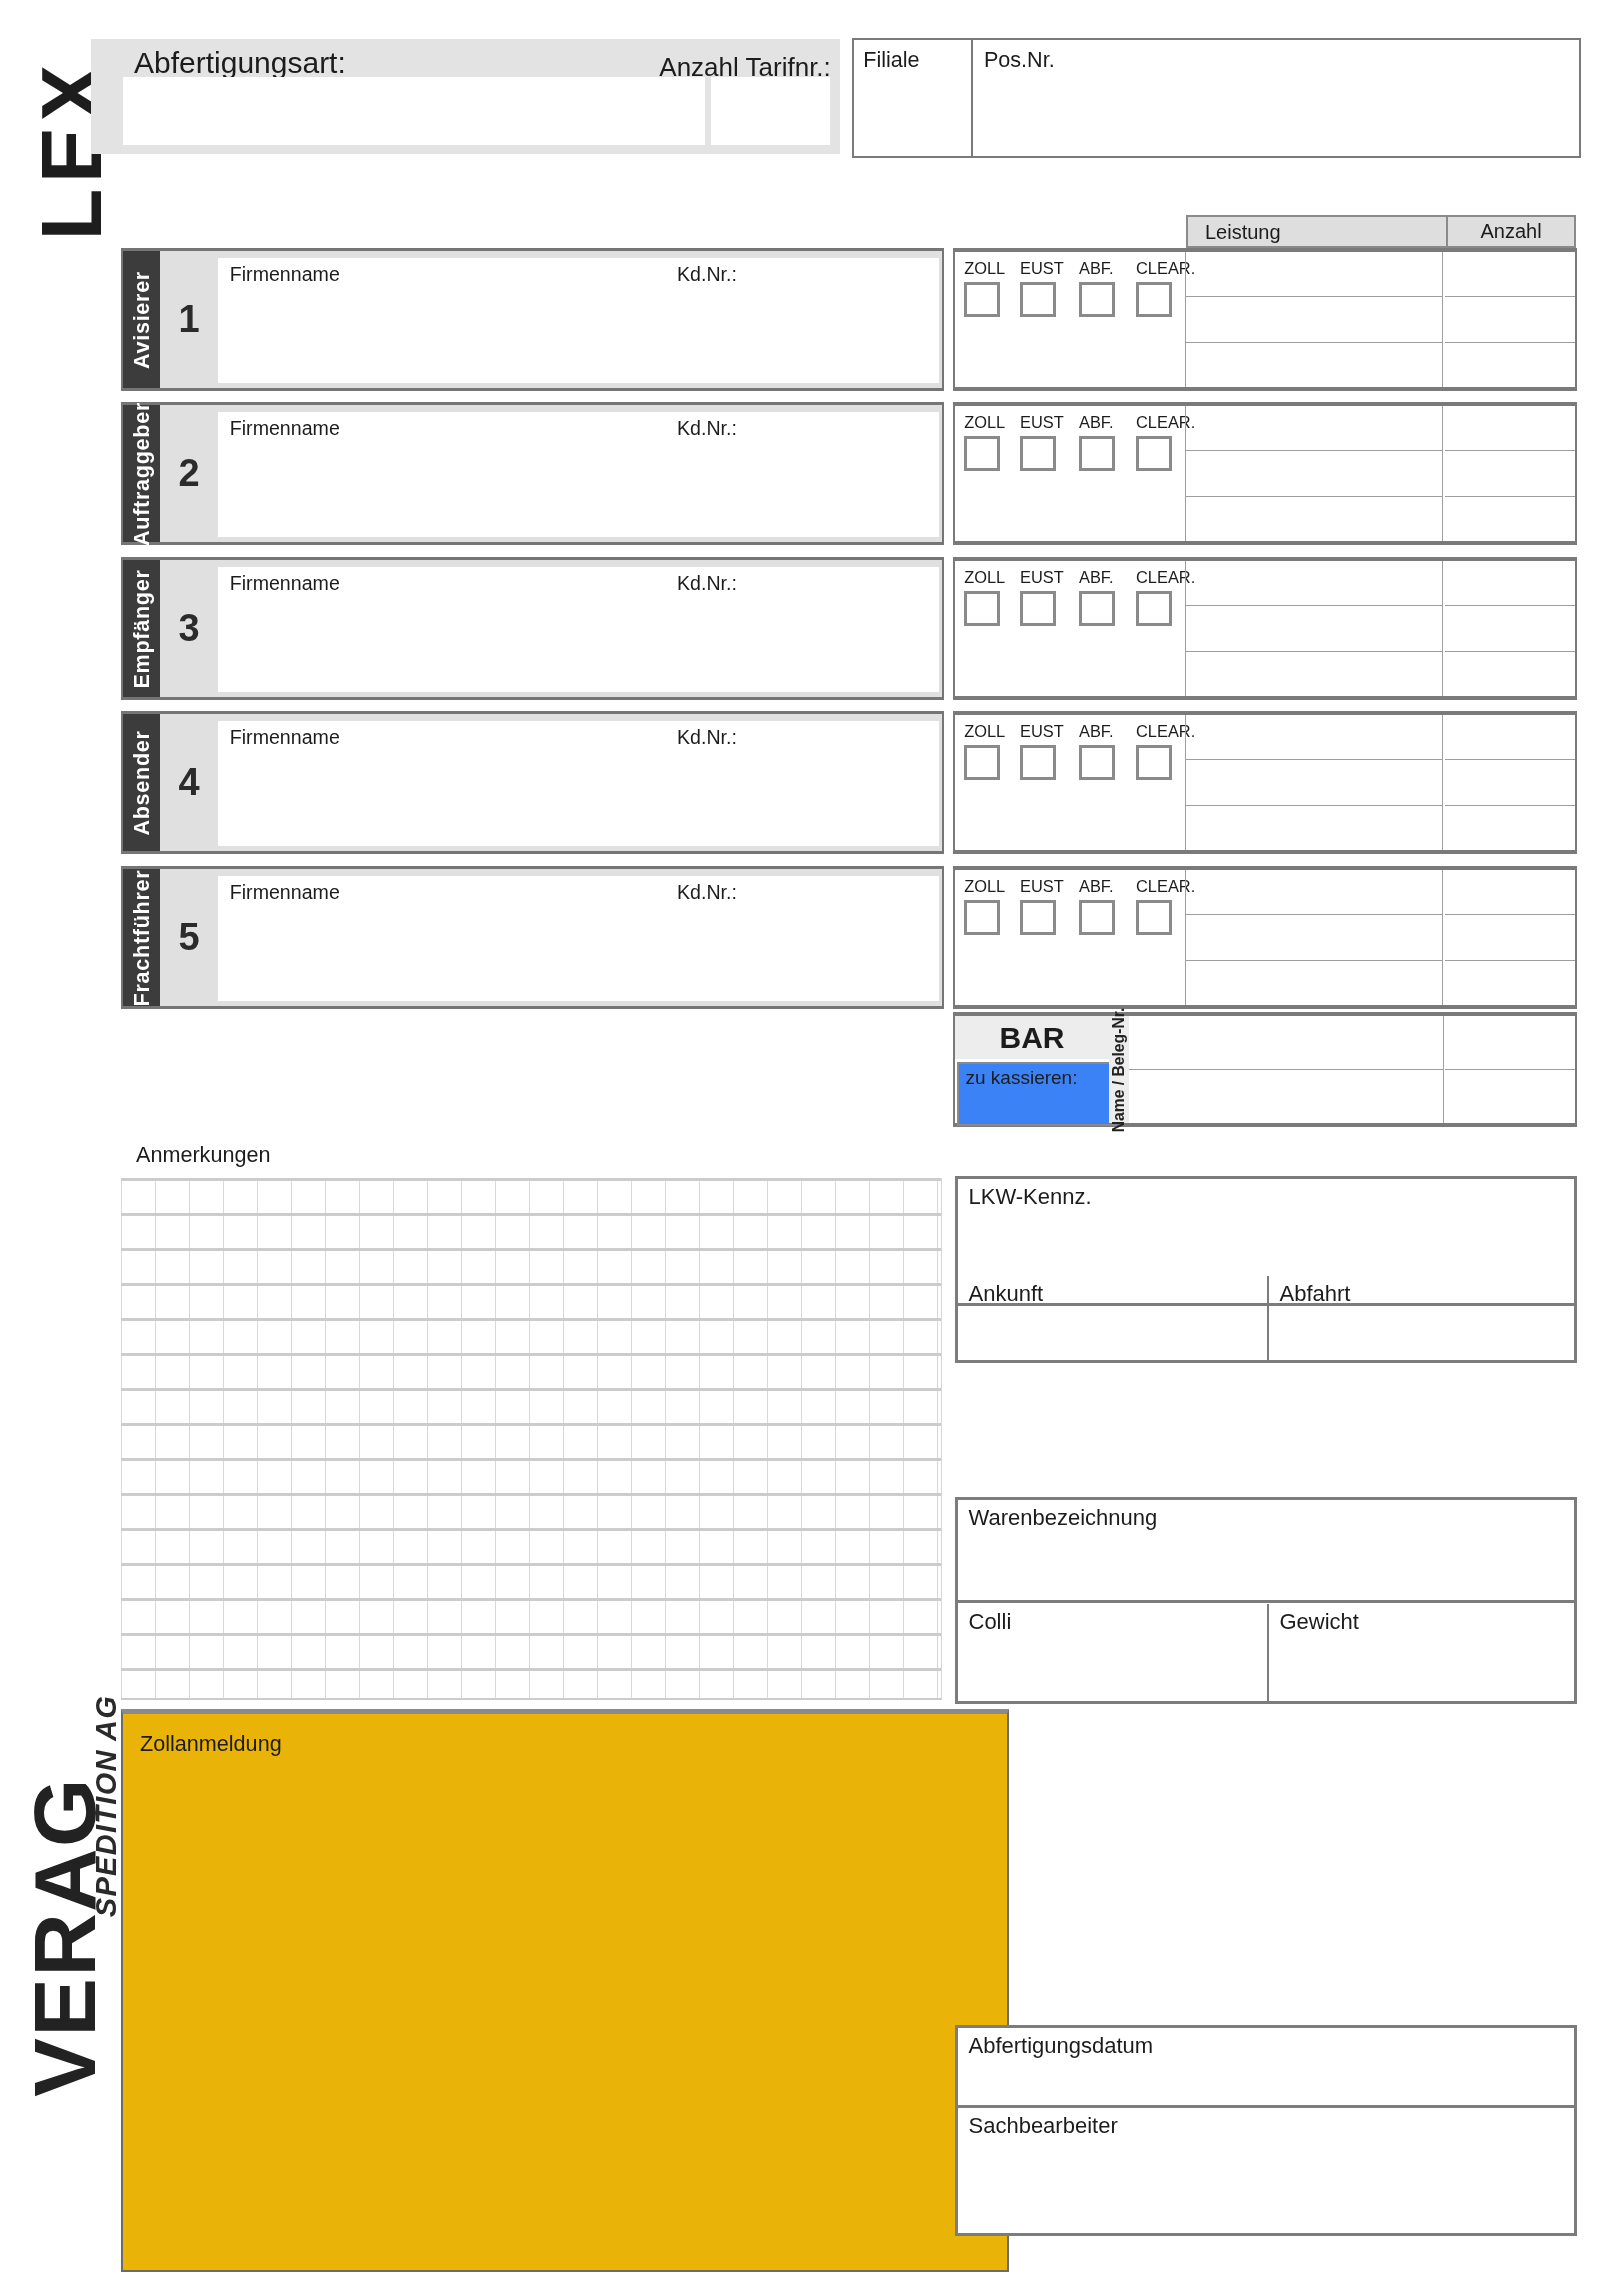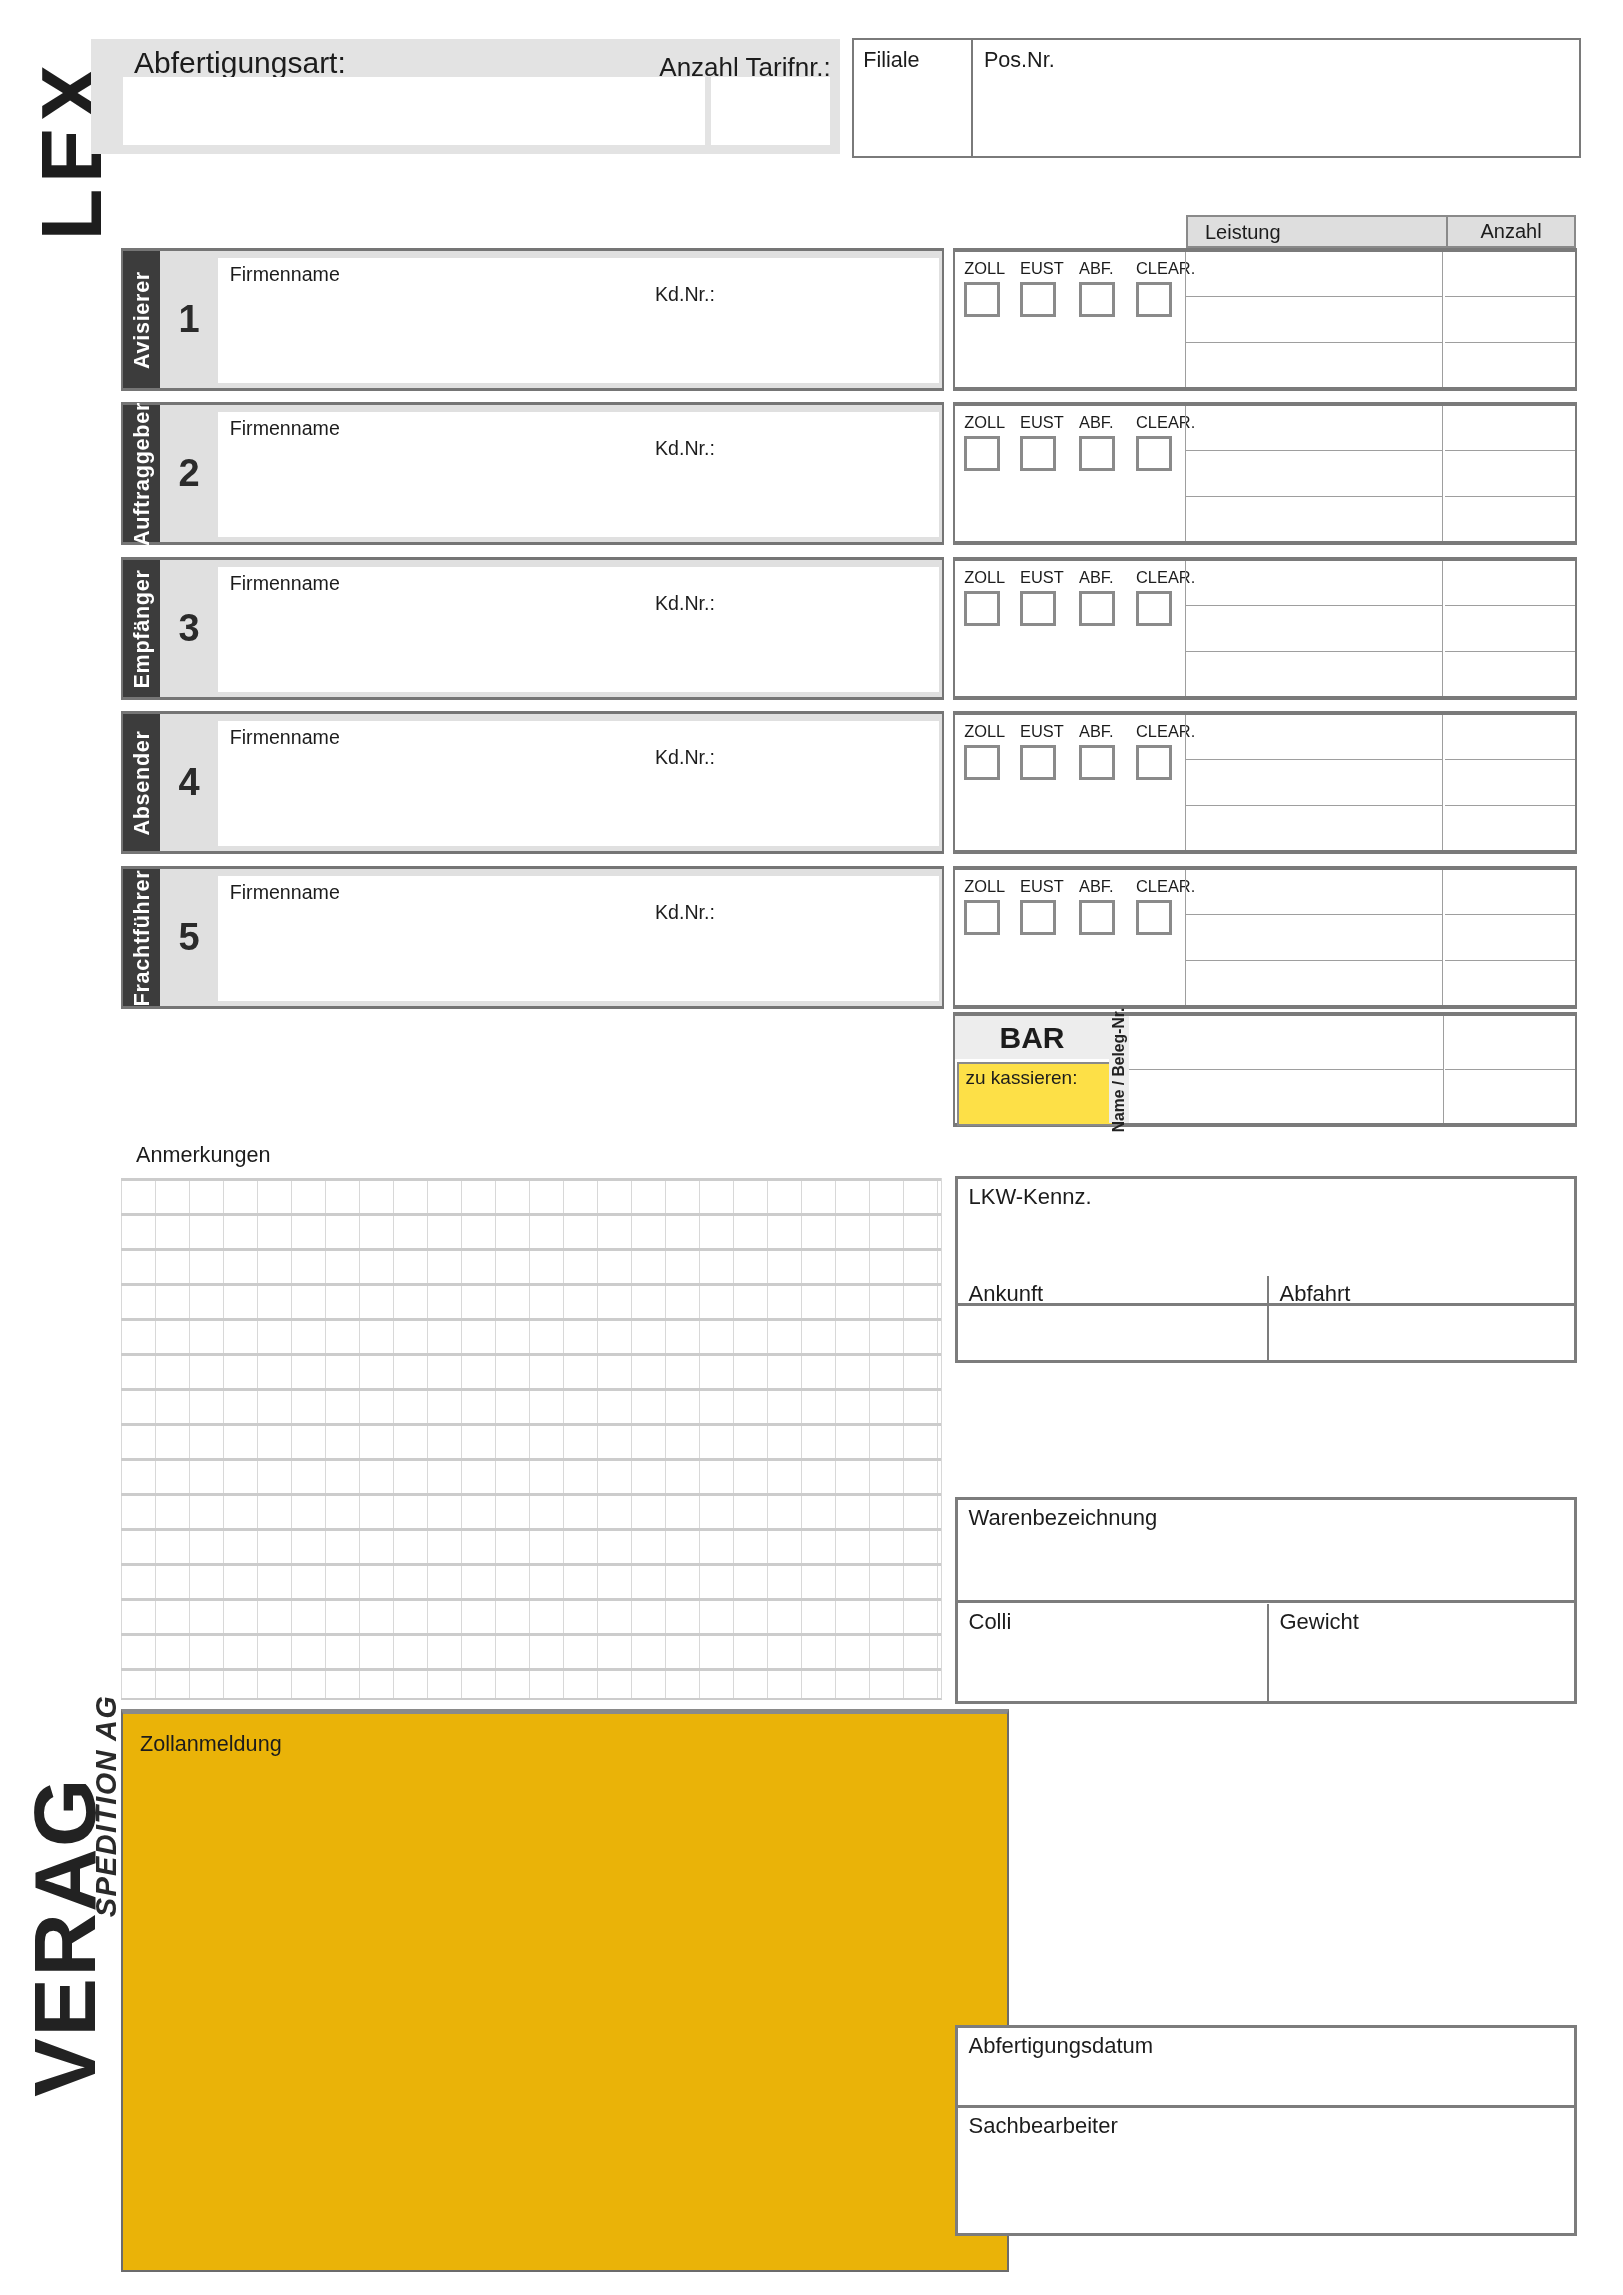--- a/index.html
+++ b/index.html
@@ -43,27 +43,27 @@
   .cellrow.mid{border-bottom:1.3px solid #9e9e9e;}
   
   .pblock{left:121px;width:823px;height:143px;background:#e0e0e0;border:2.6px solid #757575;
           border-top-width:3.3px;border-bottom-width:3.3px;box-sizing:border-box;}
   .pstrip{left:0;top:0;width:37px;height:100%;background:#3c3c3c;}
   .pstrip .vcenter{color:#ffffff;font-size:21.6px;font-weight:600;letter-spacing:0.7px;}
   .pnum{left:37px;top:0;width:58px;height:100%;display:flex;align-items:center;justify-content:center;
         font-size:38px;font-weight:700;color:#2b2b2b;}
   .pwhite{left:95px;top:6.5px;right:3.3px;bottom:5.2px;background:#ffffff;}
   .firmenname{left:11.8px;top:5.2px;font-size:19.6px;}
-  .kdnr{left:437px;top:5.2px;font-size:19.6px;margin-top:20px;}
+  .kdnr{left:459px;top:5.2px;font-size:19.6px;}
   
   .bar-section{left:953px;top:1012px;width:624px;height:115px;background:#ffffff;
                border:2.6px solid #7a7a7a;border-top-width:4.6px;border-bottom-width:4.6px;box-sizing:border-box;}
   .bar-head{left:0;top:0;width:154px;height:43px;background:#ededed;display:flex;align-items:center;
             justify-content:center;font-size:30px;font-weight:700;}
-  .zu-box{left:2px;top:46px;width:143px;height:55px;border:2.6px solid #8a8a8a;background:#fde047;
+  .zu-box{left:2px;top:46px;width:143px;height:55px;border:2.6px solid #8a8a8a;background:#3b82f6;
           font-size:19px;padding:2.6px 6.5px;}
   .name-strip{left:154px;top:0;width:19.6px;height:100%;background:#ededed;}
   .name-strip .vcenter{font-size:15.7px;font-weight:700;color:#222;}
   .bar-leistung{left:174px;top:0;width:315px;height:100%;border-right:1.3px solid #9e9e9e;
                 box-sizing:border-box;display:flex;flex-direction:column;}
   .bar-betrag{left:490px;top:0;right:0;height:100%;display:flex;flex-direction:column;}
   
   .anm-label{left:136px;top:1142px;font-size:21.6px;}
   .anm-grid{left:121px;top:1178px;width:821px;height:522px;
     background-image:

